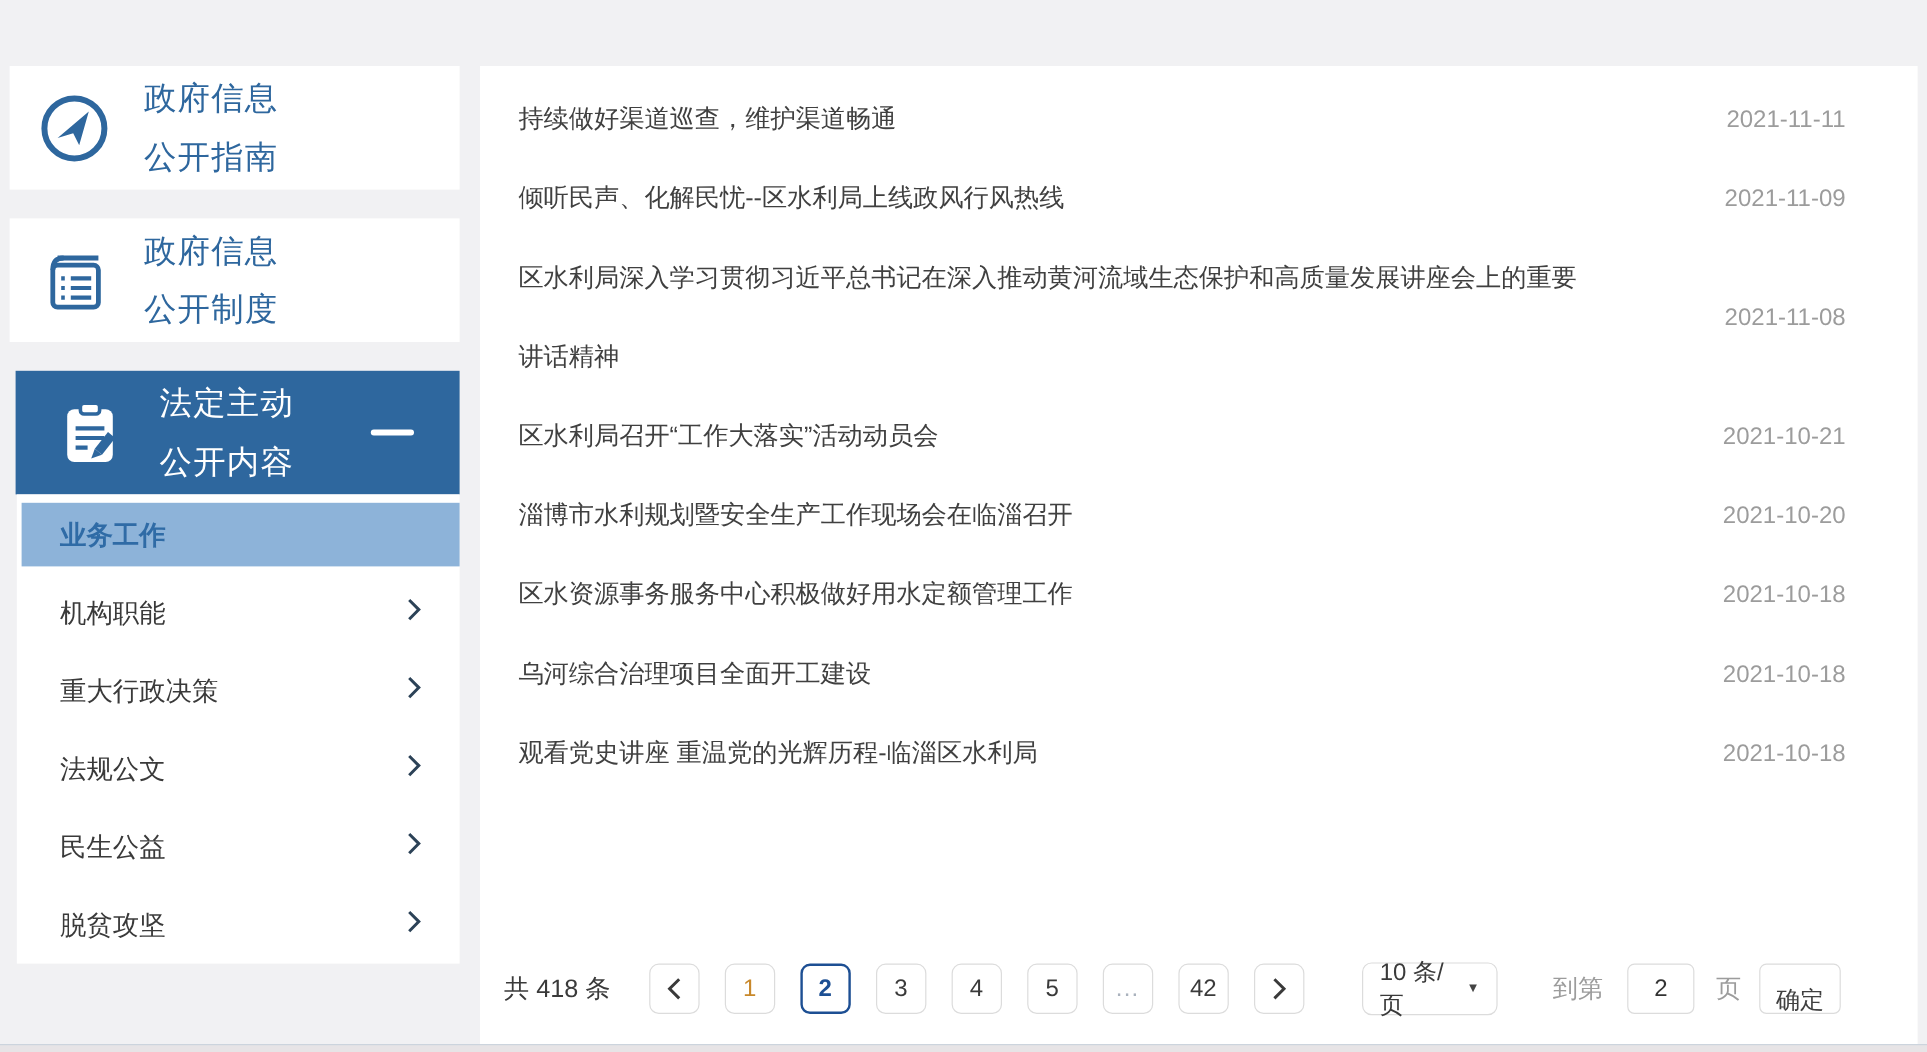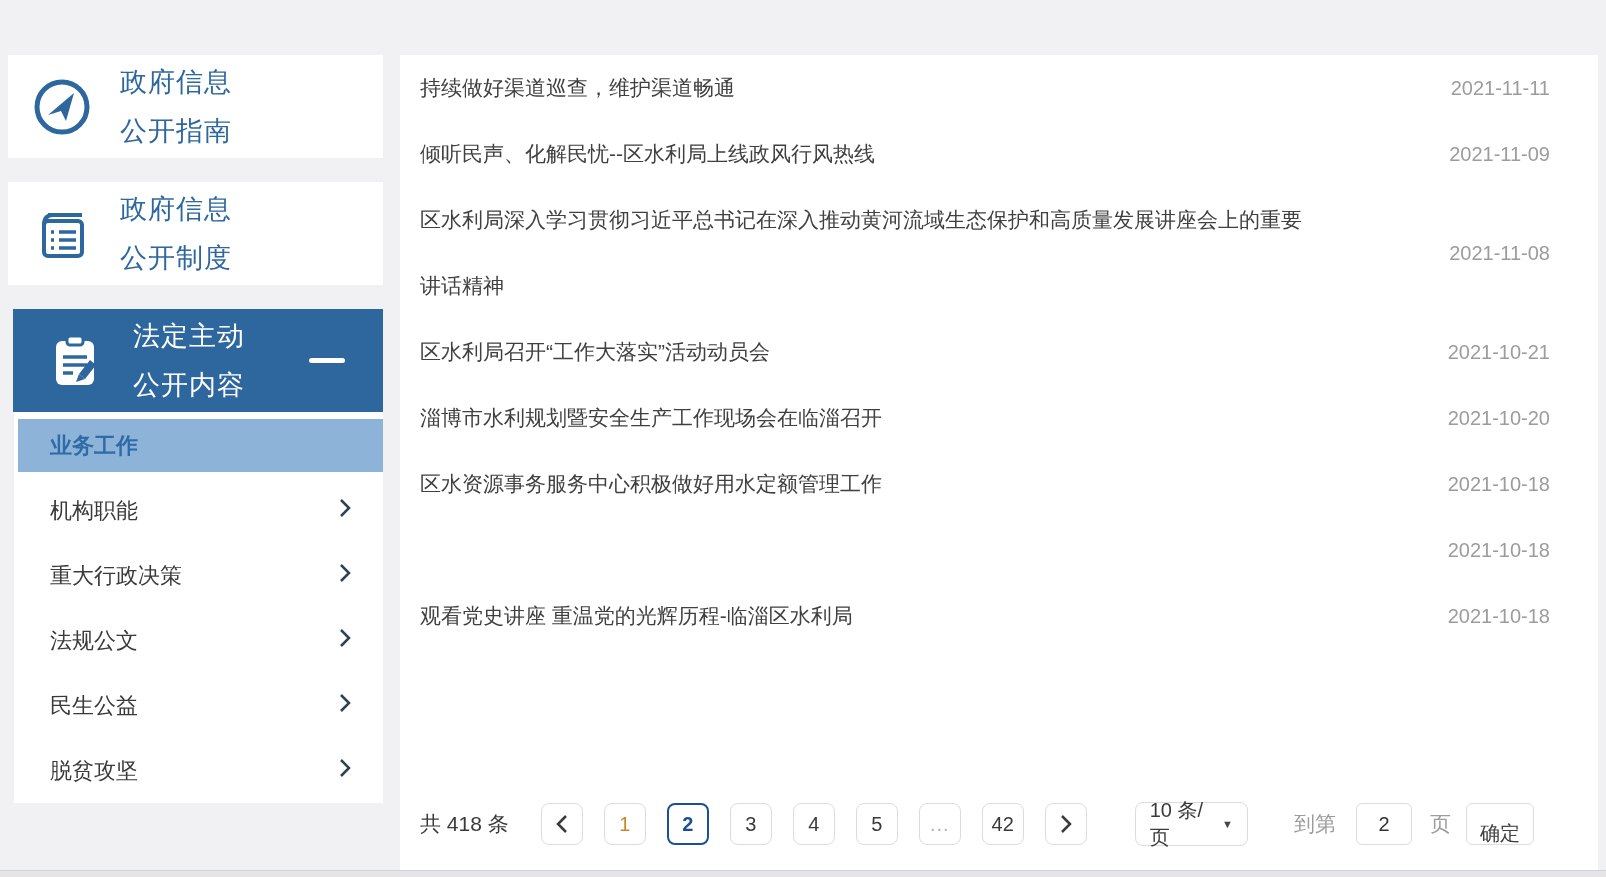--- a/index.html
+++ b/index.html
@@ -31,21 +31,21 @@
     padding:0 30px 0 36px;font-size:22px;color:#3a3a3a;cursor:pointer;
   }
   .submenu-item.active{
     height:53px;margin:0 0 6px 4px;background:#8db3d9;
     color:#2f6ba6;font-weight:bold;padding-left:32px;
   }
   .chev{margin-left:auto;flex:none;}
 
   
   .panel{position:absolute;left:400px;top:55px;width:1198px;height:816px;background:#fff;}
-  .news-list{list-style:none;margin:0;padding:0 48px 0 20px;}
+  .news-list{list-style:none;margin:12px;padding:0 48px 0 20px;}
   .news-row{display:flex;align-items:center;min-height:66px;}
   .news-title{font-size:21px;color:#404040;line-height:66px;max-width:900px;cursor:pointer;}
   .news-date{margin-left:auto;font-size:20px;color:#9c9c9c;white-space:nowrap;padding-left:30px;}
 
   
   .pagination{position:absolute;left:20px;right:64px;top:734px;height:70px;display:flex;align-items:center;}
   .total{font-size:21px;color:#3a3a3a;margin-right:32px;white-space:nowrap;}
   .pg-btn{
     width:42px;height:42px;margin-right:21px;flex:none;
     border:1.5px solid #dcdcdc;border-radius:8px;background:#fff;
@@ -199,20 +199,21 @@
       </li>
       <li class="news-row">
         <span class="news-title">淄博市水利规划暨安全生产工作现场会在临淄召开</span>
         <span class="news-date">2021-10-20</span>
       </li>
       <li class="news-row">
         <span class="news-title">区水资源事务服务中心积极做好用水定额管理工作</span>
         <span class="news-date">2021-10-18</span>
       </li>
       <li class="news-row">
+        <span class="news-title">乌河综合治理项目全面开工建设</span>
         <span class="news-date">2021-10-18</span>
       </li>
       <li class="news-row">
         <span class="news-title">观看党史讲座 重温党的光辉历程-临淄区水利局</span>
         <span class="news-date">2021-10-18</span>
       </li>
     </ul>
 
     <div class="pagination">
       <span class="total">共 418 条</span>

